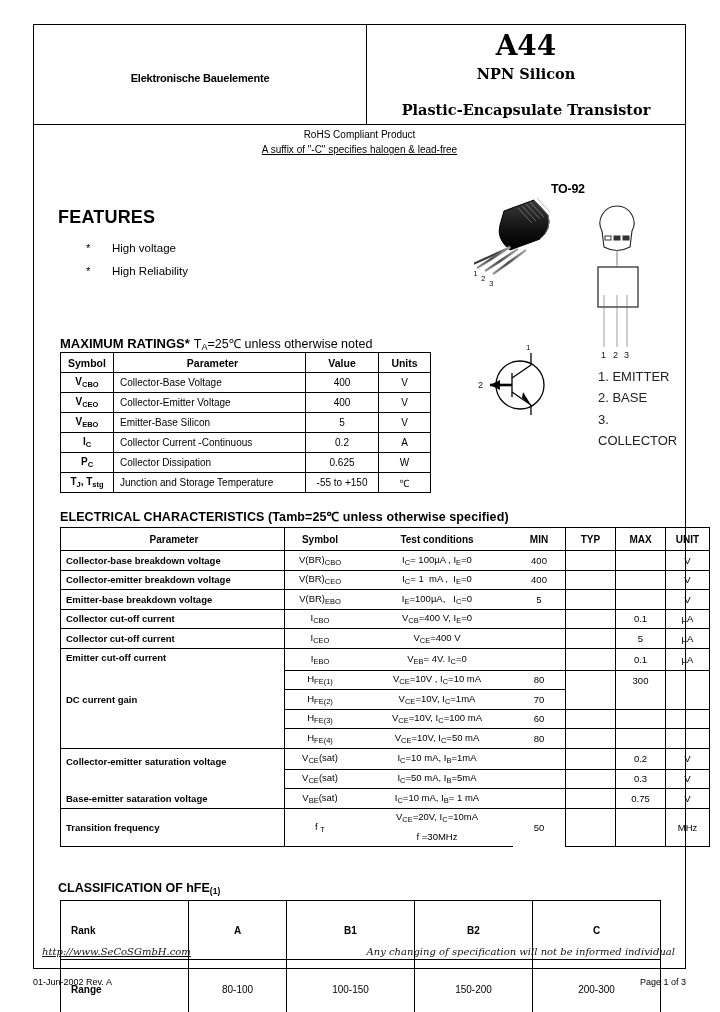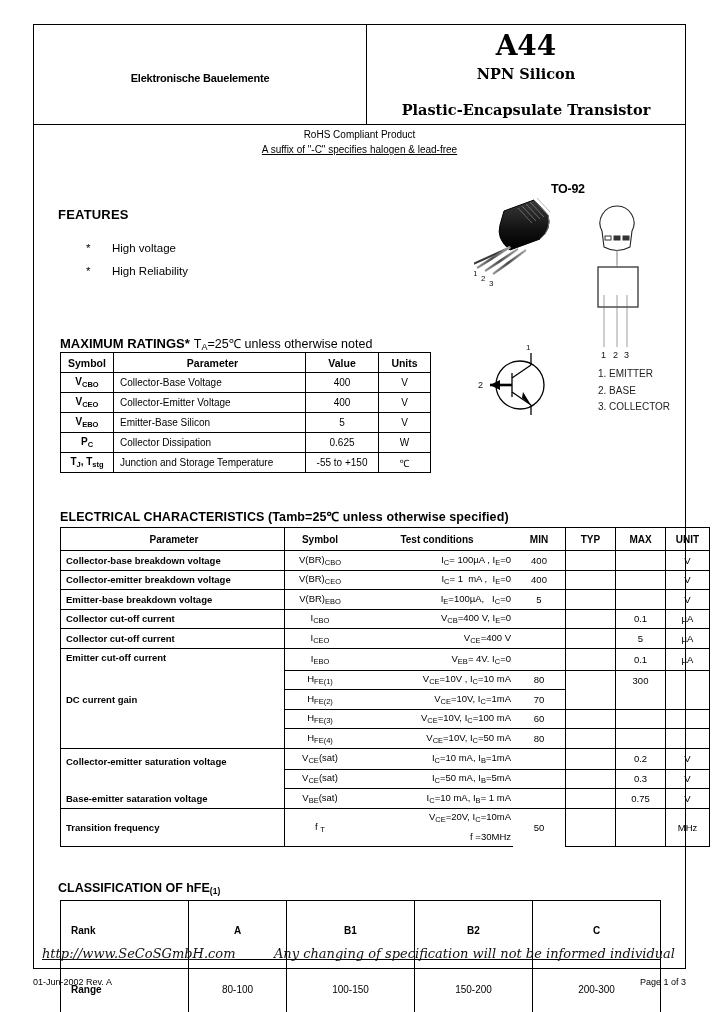--- a/index.html
+++ b/index.html
@@ -27,21 +27,21 @@
   
   .rohs{position:absolute;left:0;top:100px;width:100%;text-align:center;font-size:10px;font-family:"Liberation Sans",sans-serif;}
   .rohs .l1{padding-top:4px;}
   .rohs .l2{margin-top:4px;}
   .rohs .l2 span{text-decoration:underline;}
 
   
   .to92{position:absolute;left:517px;top:157px;font-size:12.5px;font-weight:bold;letter-spacing:-0.3px;}
 
   
-  .features-title{position:absolute;left:24px;top:182px;font-size:13px;font-weight:bold;letter-spacing:0.2px;}
+  .features-title{position:absolute;left:24px;top:182px;font-size:18px;font-weight:bold;letter-spacing:0.2px;}
   .feat{position:absolute;font-size:11.5px;}
   .feat .star{display:inline-block;width:26px;}
   .f1{left:52px;top:217px;}
   .f2{left:52px;top:240px;}
 
   
   .max-title{position:absolute;left:26px;top:310px;font-size:12.5px;white-space:nowrap;}
   .max-title b{font-weight:bold;font-size:13px;}
   .max-title .sub{font-size:9px;vertical-align:-2px;}
 
@@ -55,53 +55,53 @@
   .t-max .c-uni{width:51px;text-align:center;margin-top:7px;}
   .sub{font-size:7.5px;vertical-align:-2px;}
 
   
   .ec-title{position:absolute;left:26px;top:483px;font-size:12.5px;font-weight:bold;white-space:nowrap;letter-spacing:0.1px;}
   .t-ec{position:absolute;left:26px;top:502px;width:607px;font-size:9.5px;table-layout:fixed;}
   .t-ec td{border:1px solid #000;padding:0 2px;height:18.5px;vertical-align:middle;}
   .t-ec .hd{font-weight:bold;font-size:10px;text-align:center;height:22px;}
   .t-ec .c1{width:216px;text-align:left;padding-left:5px;font-weight:bold;}
   .t-ec .c2{width:66px;text-align:center;}
-  .t-ec .c3{width:148px;text-align:right;padding-left:8px;}
+  .t-ec .c3{width:148px;text-align:center;padding-left:8px;}
   .t-ec .c4{width:48px;text-align:center;}
   .t-ec .c5{width:45px;text-align:center;}
   .t-ec .c6{width:45px;text-align:center;}
   .t-ec .c7{width:39px;text-align:center;}
   .nl{border-left:none !important;}
   .nr{border-right:none !important;}
   .nt{border-top:none !important;}
   .nb2{border-bottom:none !important;}
   .ftsub{font-size:7.5px;vertical-align:-2px;}
 
   
   .cl-title{position:absolute;left:24px;top:856px;font-size:12.5px;font-weight:bold;}
   .cl-title .sb{font-size:8.5px;vertical-align:-2px;font-weight:bold;}
   .t-cl{position:absolute;left:26px;top:875px;width:600px;font-size:10px;table-layout:fixed;}
   .t-cl td{border-bottom:1px solid #000;border-right:1px solid #000;padding:16px;height:26px;text-align:center;}
   .t-cl tr:first-child td{border-top:1px solid #000;}
   .t-cl td:first-child{border-left:1px solid #000;text-align:left;padding-left:10px;font-weight:bold;}
   .t-cl .hdc{font-weight:bold;}
 
   
-  .inner-foot{position:absolute;left:0;top:921px;width:100%;height:17px;font-family:"DejaVu Serif",serif;font-style:italic;font-size:13px;color:#111;}
+  .inner-foot{position:absolute;left:0;top:921px;width:100%;height:17px;font-family:"DejaVu Serif",serif;font-style:italic;font-size:10px;color:#111;}
   .if-l{position:absolute;left:8px;top:0;text-decoration:underline;}
   .if-r{position:absolute;right:10px;top:0;}
 
   
   .pfoot{position:absolute;left:33px;top:977px;width:653px;font-size:9px;}
   .pf-l{position:absolute;left:0;top:0;}
   .pf-r{position:absolute;right:0;top:0;}
 
   
   .art{position:absolute;left:440px;top:170px;width:250px;height:220px;}
-  .pinlegend{position:absolute;left:564px;top:341px;font-size:10px;line-height:1.65;color:#222;}
+  .pinlegend{position:absolute;left:564px;top:341px;font-size:13px;line-height:1.65;color:#222;}
 </style>
 </head>
 <body>
 
 <div class="page">
 
   <div class="frame">
 
     <div class="hdr">
       <div class="hdr-left">
@@ -241,20 +241,26 @@
           <td class="c-val">400</td>
           <td class="c-uni">V</td>
         </tr>
         <tr>
           <td class="c-sym"><span>V</span><span class="sub">EBO</span></td>
           <td class="c-par">Emitter-Base Silicon</td>
           <td class="c-val">5</td>
           <td class="c-uni">V</td>
         </tr>
         <tr>
+          <td class="c-sym"><span>I</span><span class="sub">C</span></td>
+          <td class="c-par">Collector Current -Continuous</td>
+          <td class="c-val">0.2</td>
+          <td class="c-uni">A</td>
+        </tr>
+        <tr>
           <td class="c-sym"><span>P</span><span class="sub">C</span></td>
           <td class="c-par">Collector Dissipation</td>
           <td class="c-val">0.625</td>
           <td class="c-uni">W</td>
         </tr>
         <tr>
           <td class="c-sym">T<span class="sub">J</span>, T<span class="sub">stg</span></td>
           <td class="c-par">Junction and Storage Temperature</td>
           <td class="c-val">-55 to +150</td>
           <td class="c-uni">℃</td>

